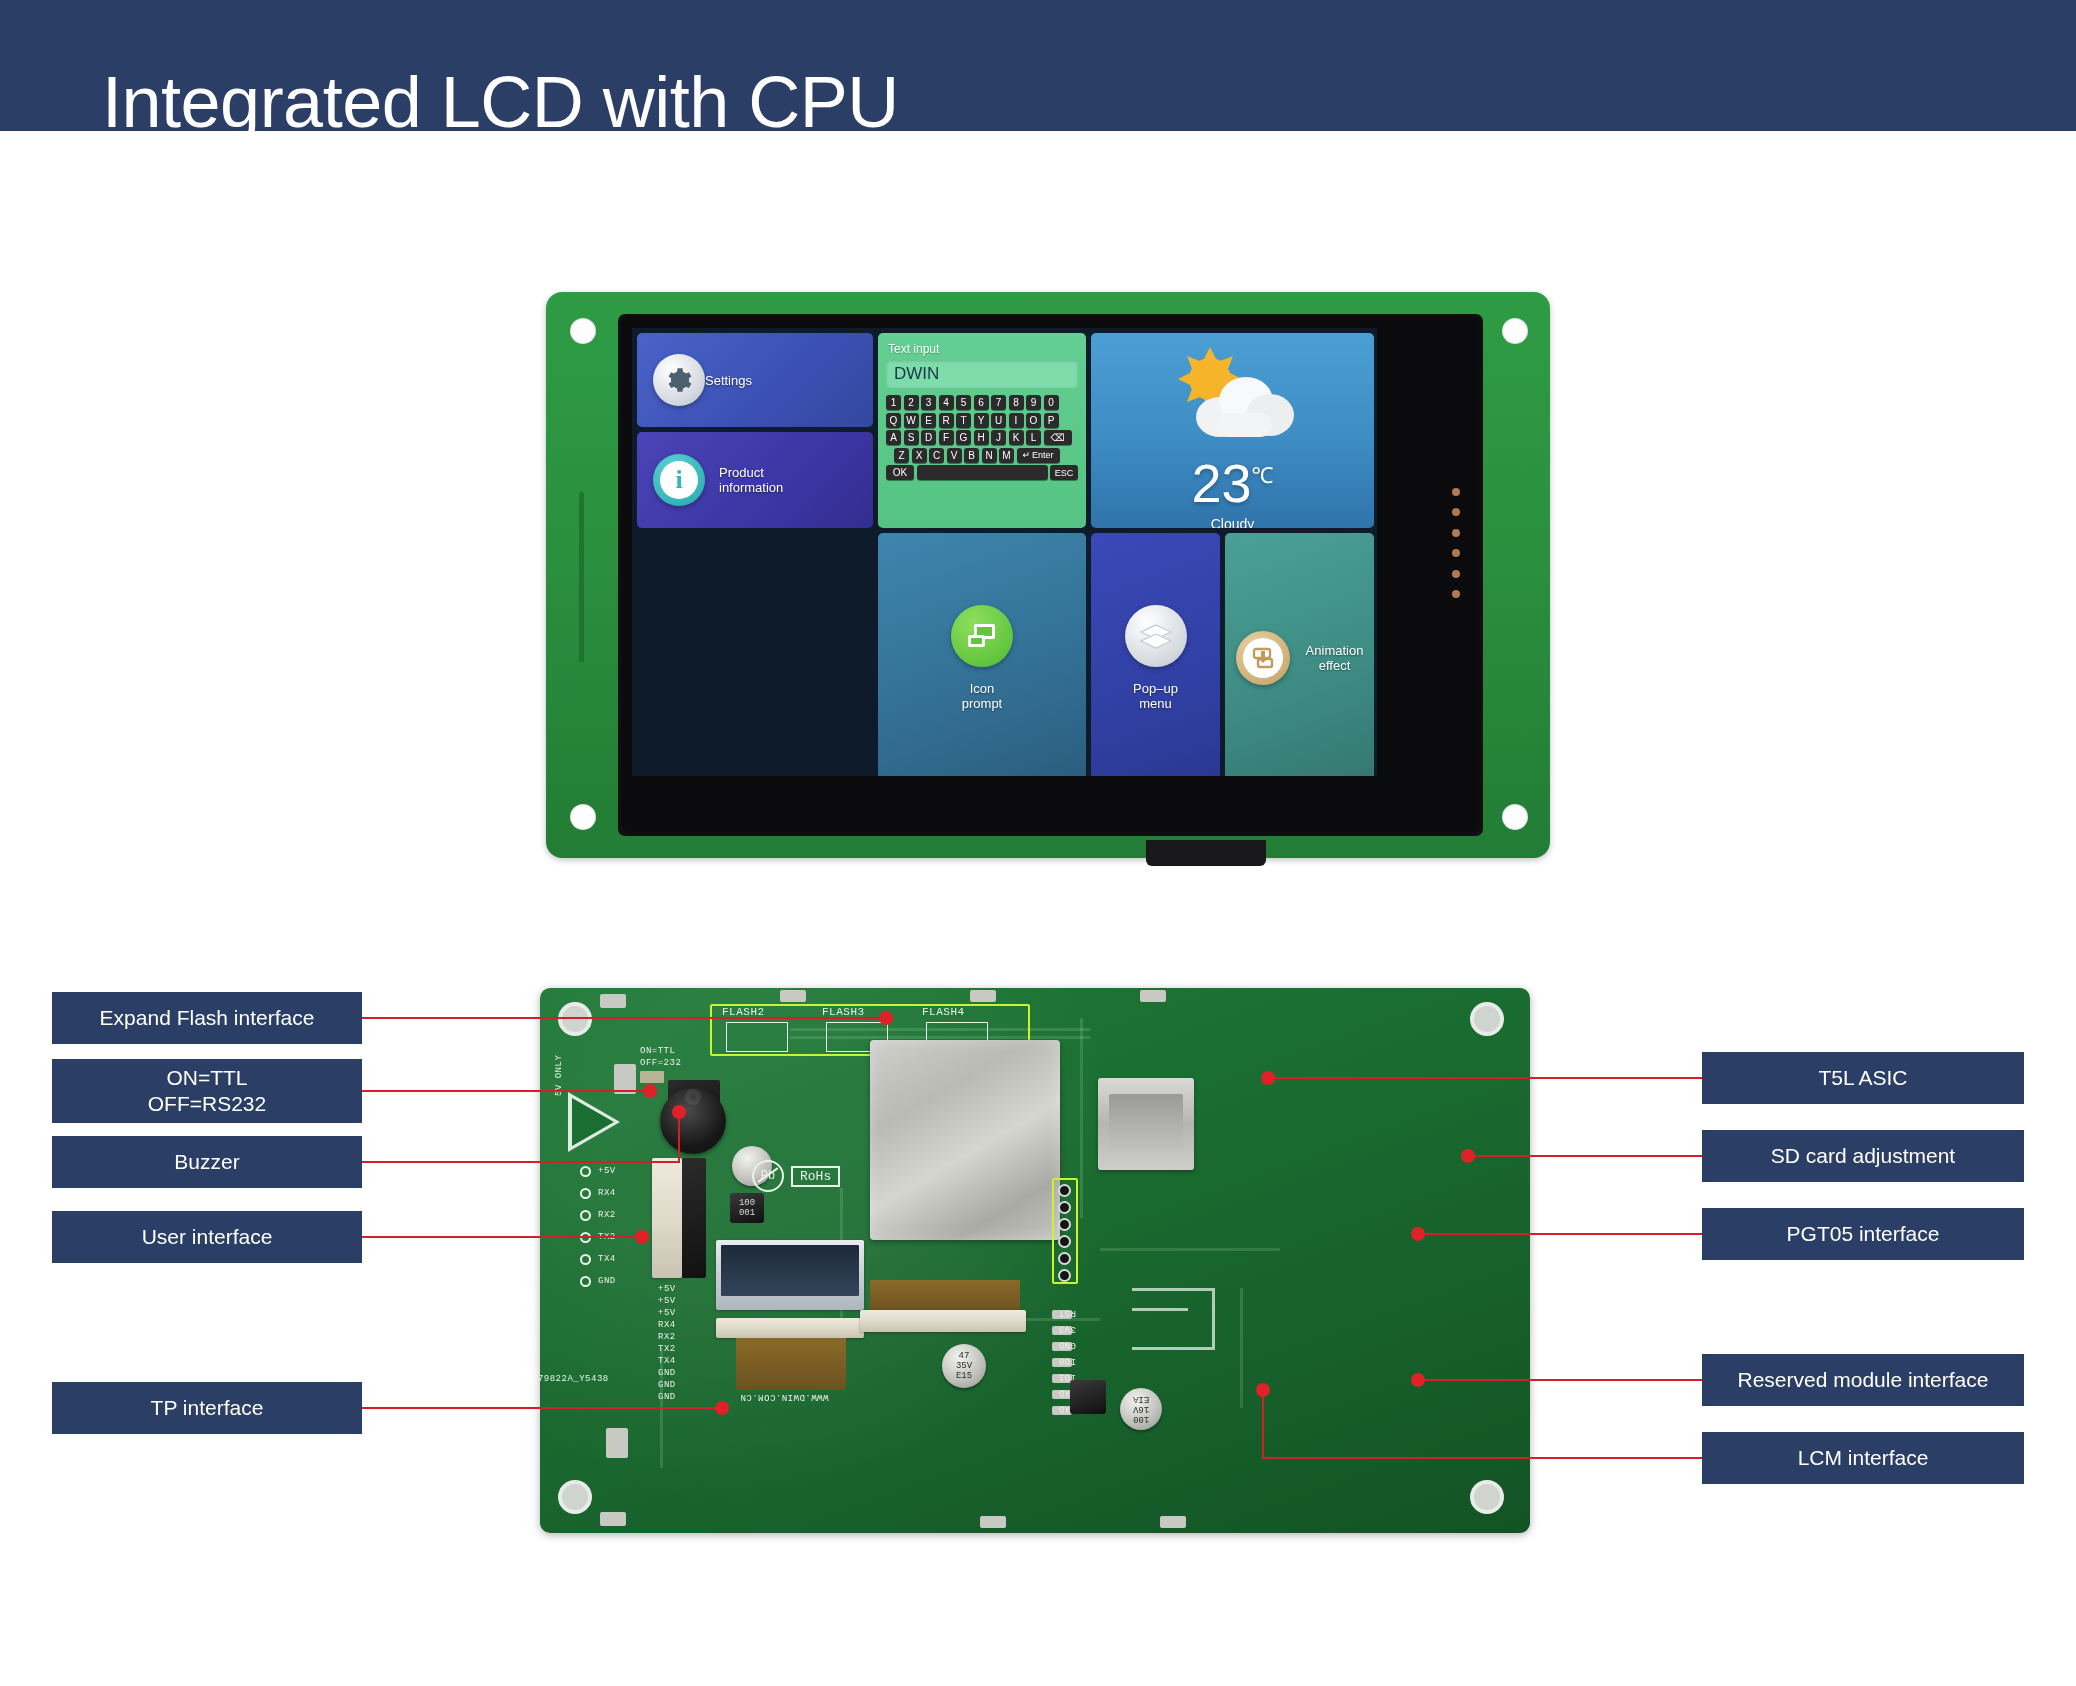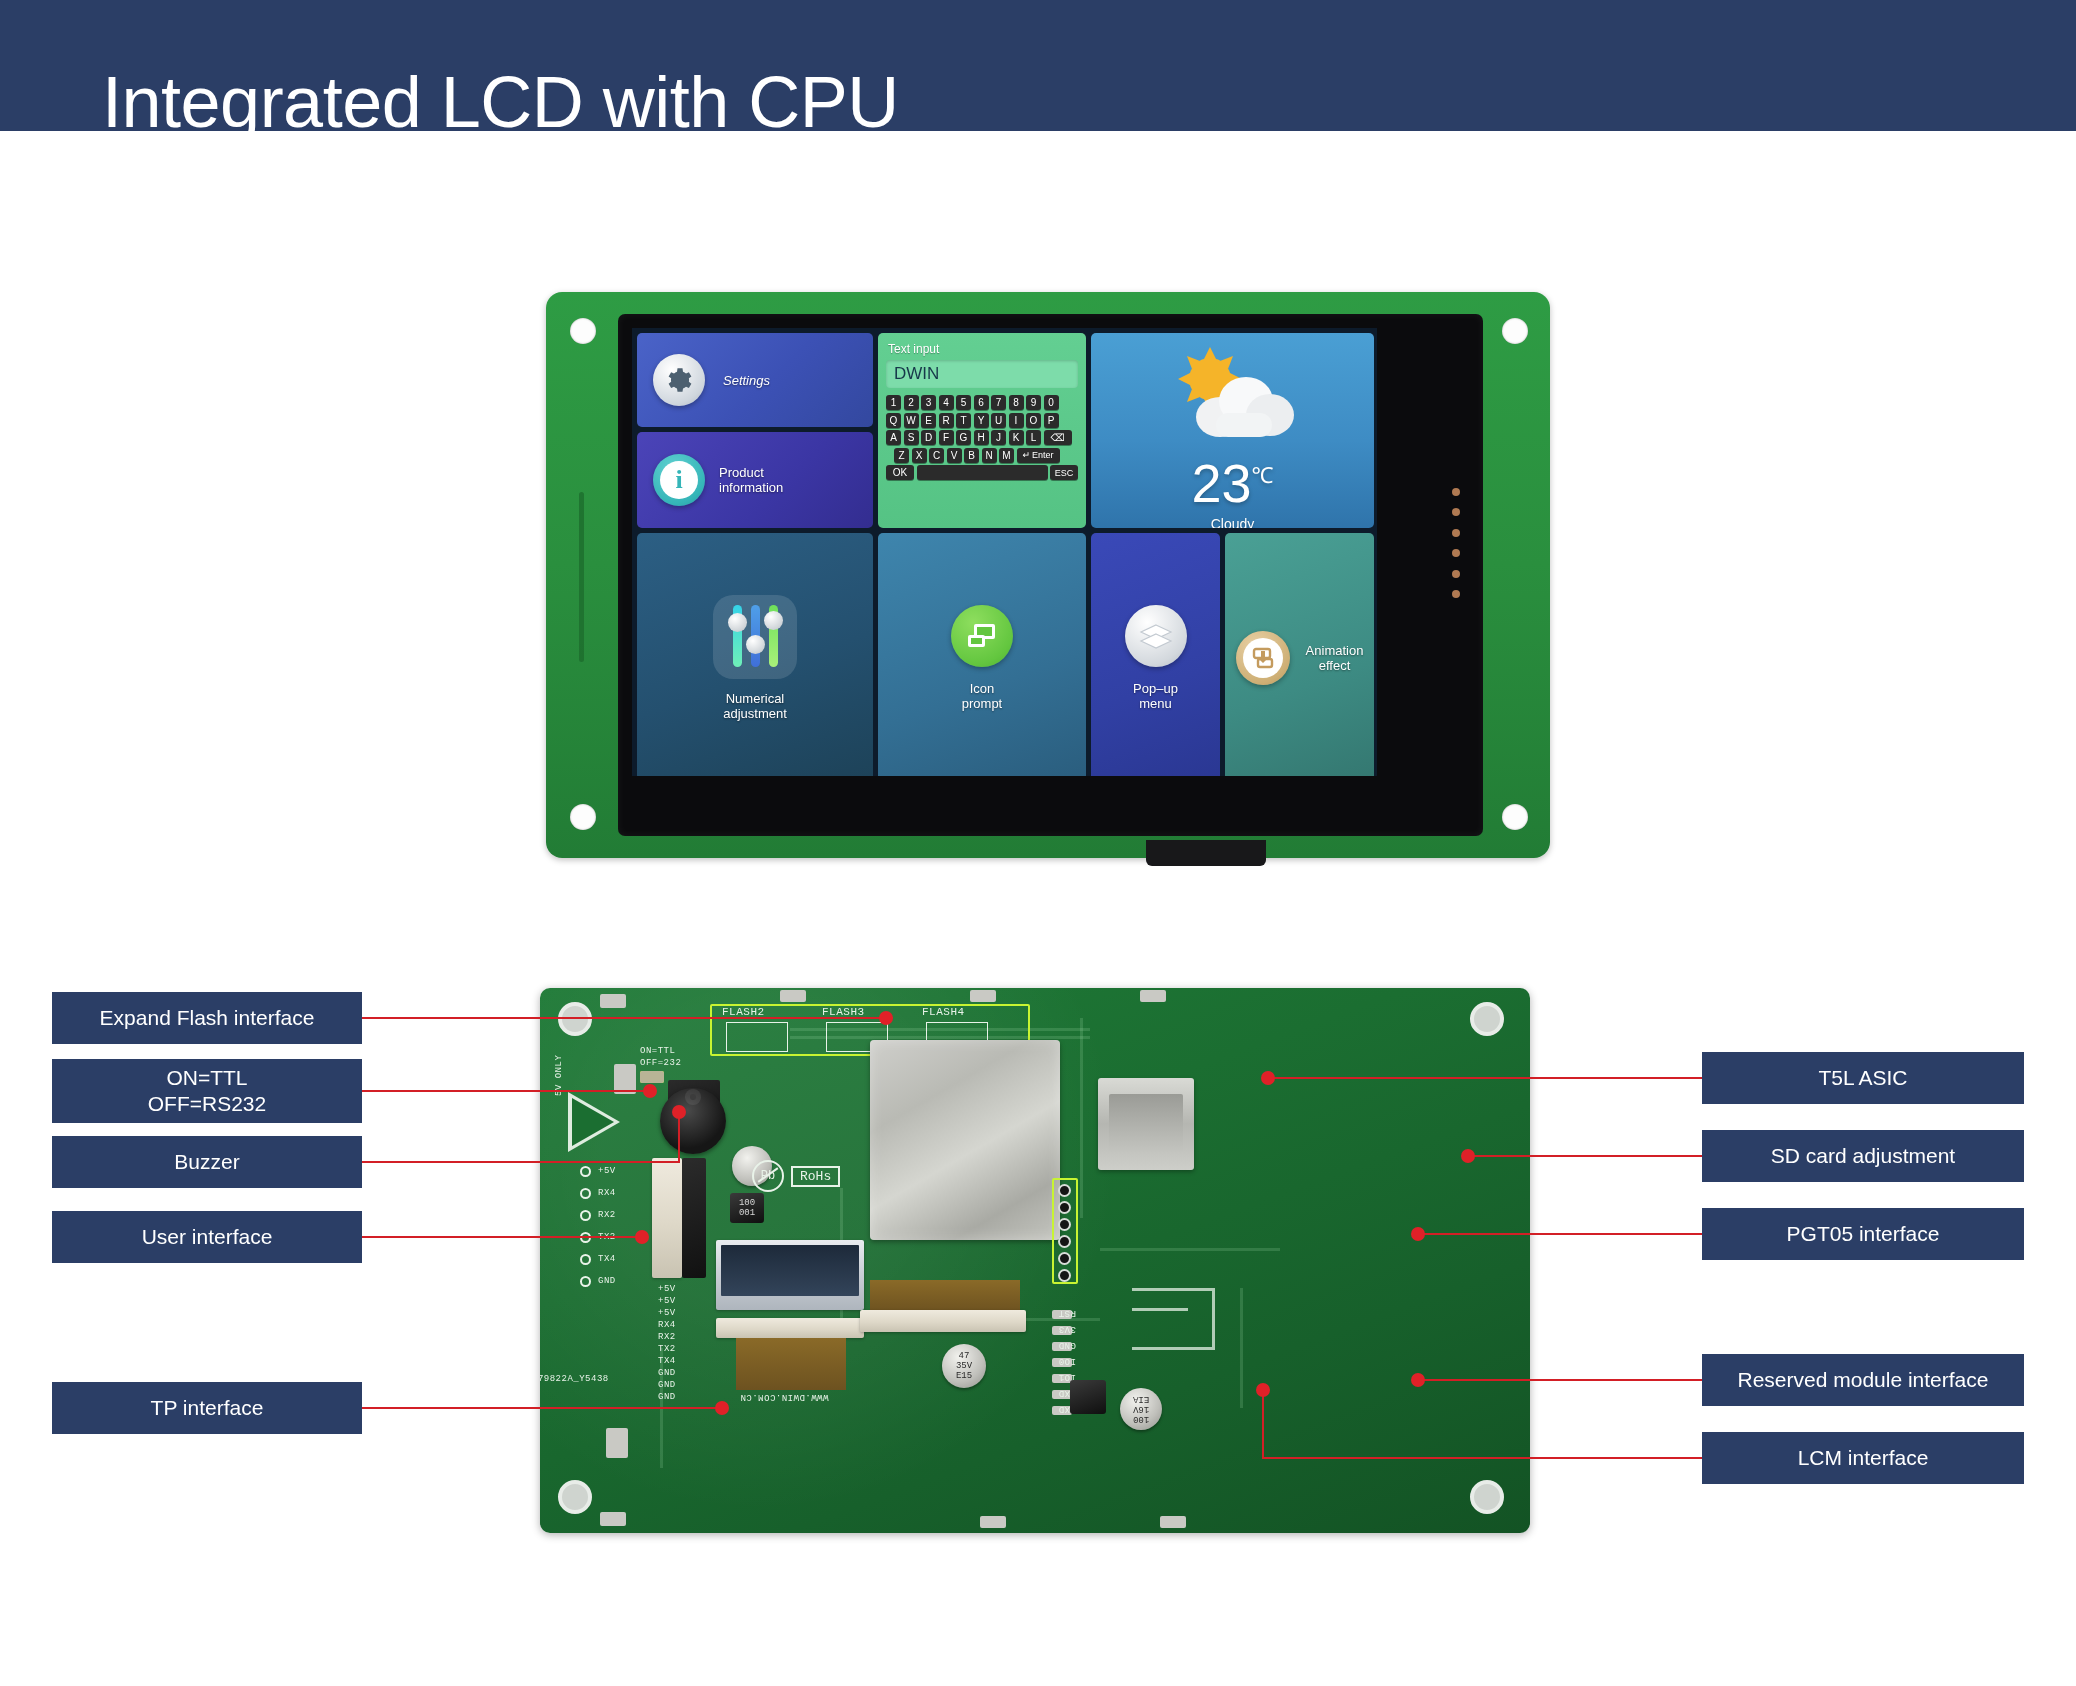--- a/index.html
+++ b/index.html
@@ -249,49 +249,35 @@
 
   <div class="screen">
 
     <div class="tile t-settings">
       <div class="icon-circle" style="width:52px;height:52px;margin-left:16px;background:radial-gradient(circle at 36% 30%,#ffffff,#cfd6dd 70%,#aab4bd);">
         <svg width="30" height="30" viewBox="0 0 24 24" aria-hidden="true">
           <path fill="#4d6070" d="M12 8.2a3.8 3.8 0 1 0 0 7.6 3.8 3.8 0 0 0 0-7.6zm0 5.6a1.8 1.8 0 1 1 0-3.6 1.8 1.8 0 0 1 0 3.6z"></path>
           <path fill="#4d6070" d="M20 12c0-.5 0-1-.1-1.4l2-1.5-2-3.4-2.3 1a7.6 7.6 0 0 0-2.4-1.4L14.8 2.6h-4l-.4 2.7a7.6 7.6 0 0 0-2.4 1.4l-2.3-1-2 3.4 2 1.5a8 8 0 0 0 0 2.8l-2 1.5 2 3.4 2.3-1a7.6 7.6 0 0 0 2.4 1.4l.4 2.7h4l.4-2.7a7.6 7.6 0 0 0 2.4-1.4l2.3 1 2-3.4-2-1.5c.1-.4.1-.9.1-1.4z"></path>
         </svg>
       </div>
-      <div class="tile-label-side" style="margin-left:18px;font-style:italic;">Settings</div>
+      <div class="tile-label-side" style="">Settings</div>
     </div>
 
     <div class="tile t-prodinfo">
       <div class="icon-circle" style="width:52px;height:52px;margin-left:16px;background:radial-gradient(circle at 38% 28%,#5fd0d0,#35b5b8 70%,#2a9a9e);">
         <div style="width:38px;height:38px;border-radius:50%;background:#ffffff;display:flex;align-items:center;justify-content:center;">
           <span style="color:#35b5b8;font-size:26px;font-weight:700;line-height:26px;font-family:'Liberation Serif',serif;">i</span>
         </div>
       </div>
       <div class="tile-label-side" style="margin-left:14px;">
         <div>Product</div>
         <div>information</div>
       </div>
     </div>
 
-    <div class="tile t-numeric">
-      <div style="width:84px;height:84px;border-radius:20px;background:rgba(255,255,255,.13);position:relative;">
-        <div style="position:absolute;left:20px;top:10px;width:9px;height:62px;border-radius:5px;background:linear-gradient(180deg,#35d3e8,#6ff0b8);"></div>
-        <div style="position:absolute;left:38px;top:10px;width:9px;height:62px;border-radius:5px;background:linear-gradient(180deg,#4f9fe8,#3f6fd8);"></div>
-        <div style="position:absolute;left:56px;top:10px;width:9px;height:62px;border-radius:5px;background:linear-gradient(180deg,#6fe05a,#a8f07a);"></div>
-        <div style="position:absolute;left:15px;top:18px;width:19px;height:19px;border-radius:50%;background:radial-gradient(circle at 36% 30%,#ffffff,#cfd4d8 70%,#a9b0b6);"></div>
-        <div style="position:absolute;left:33px;top:40px;width:19px;height:19px;border-radius:50%;background:radial-gradient(circle at 36% 30%,#ffffff,#cfd4d8 70%,#a9b0b6);"></div>
-        <div style="position:absolute;left:51px;top:16px;width:19px;height:19px;border-radius:50%;background:radial-gradient(circle at 36% 30%,#ffffff,#cfd4d8 70%,#a9b0b6);"></div>
-      </div>
-      <div class="tile-label" style="margin-top:12px;">
-        <div>Numerical</div>
-        <div>adjustment</div>
-      </div>
-    </div>
 
     <div class="tile t-keyboard">
       <div class="kb-title">Text input</div>
       <div class="kb-field">
         <span>DWIN</span>
       </div>
       <div class="kb-row">
         <div class="key">1</div>
         <div class="key">2</div>
         <div class="key">3</div>

